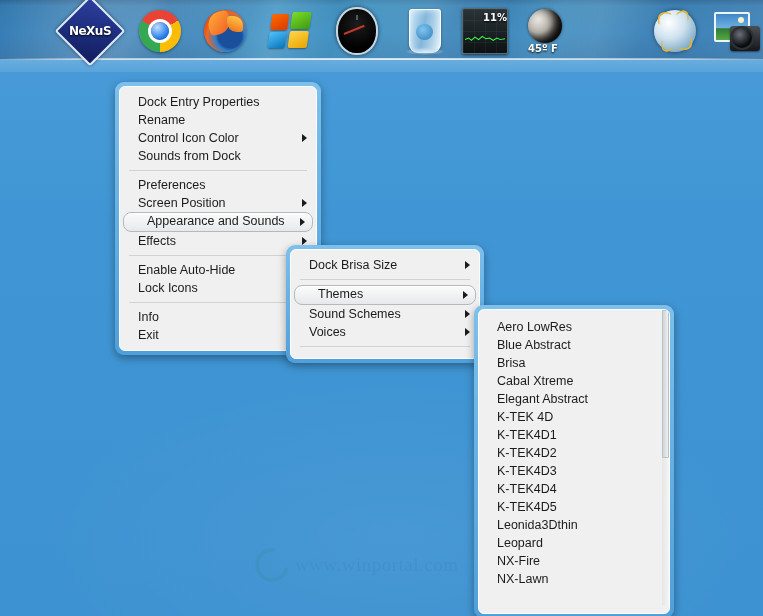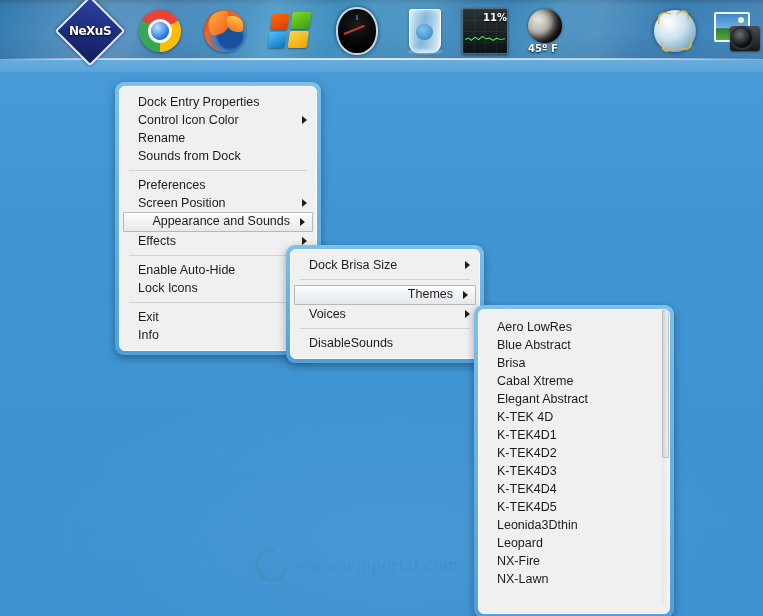--- a/index.html
+++ b/index.html
@@ -236,25 +236,24 @@
   .mi{
     position:relative;
     height:18px;line-height:18px;
     padding:0 22px 0 18px;
     font-size:12.5px;color:#1b1b1b;
     white-space:nowrap;cursor:default;
   }
   .mi.sel{
     background:linear-gradient(180deg,#fbfbfb,#e6e9ec);
     border:1px solid #b4b9bf;
-    border-radius:1px;
+    border-radius:8px;
     height:18px;line-height:16px;
     margin:0 3px;padding-left:23px;
     box-shadow:inset 0 1px 0 #fff;
-    text-align:right;
   }
   .arrow{
     position:absolute;right:9px;top:50%;transform:translateY(-50%);
     width:0;height:0;border-left:5px solid #1b1b1b;
     border-top:4px solid transparent;border-bottom:4px solid transparent;
   }
   .mi.sel .arrow{right:7px;}
   .sep{
     height:1px;margin:5px 9px;
     background:#d2d2d2;
@@ -358,45 +357,45 @@
       <div class="pic"></div>
       <div class="body"></div>
       <div class="lens"></div>
     </div>
   </div>
 </div>
 
 <div class="menu" id="menu1">
   <div class="menu-inner" id="menu1-inner">
       <div class="mi"><span>Dock Entry Properties</span></div>
+      <div class="mi"><span>Rename</span></div>
       <div class="mi"><span>Control Icon Color</span><span class="arrow"></span></div>
-      <div class="mi"><span>Rename</span></div>
       <div class="mi"><span>Sounds from Dock</span></div>
       <div class="sep"></div>
       <div class="mi"><span>Preferences</span></div>
       <div class="mi"><span>Screen Position</span><span class="arrow"></span></div>
       <div class="mi sel"><span>Appearance and Sounds</span><span class="arrow"></span></div>
       <div class="mi"><span>Effects</span><span class="arrow"></span></div>
       <div class="sep"></div>
       <div class="mi"><span>Enable Auto-Hide</span></div>
       <div class="mi"><span>Lock Icons</span></div>
       <div class="sep"></div>
+      <div class="mi"><span>Info</span><span class="arrow"></span></div>
       <div class="mi"><span>Exit</span><span class="arrow"></span></div>
-      <div class="mi"><span>Info</span><span class="arrow"></span></div>
     </div>
 </div>
 
 <div class="menu" id="menu2">
   <div class="menu-inner" id="menu2-inner">
       <div class="mi"><span>Dock Brisa Size</span><span class="arrow"></span></div>
       <div class="sep"></div>
       <div class="mi sel"><span>Themes</span><span class="arrow"></span></div>
+      <div class="mi"><span>Sound Schemes</span><span class="arrow"></span></div>
       <div class="mi"><span>Voices</span><span class="arrow"></span></div>
       <div class="sep"></div>
-      <div class="mi"><span>DisableSounds</span></div>
     </div>
 </div>
 
 <div class="menu" id="menu3">
   <div class="menu-inner">
     <div id="theme-list">
         <div class="mi"><span>Aero LowRes</span></div>
         <div class="mi"><span>Blue Abstract</span></div>
         <div class="mi"><span>Brisa</span></div>
         <div class="mi"><span>Cabal Xtreme</span></div>

